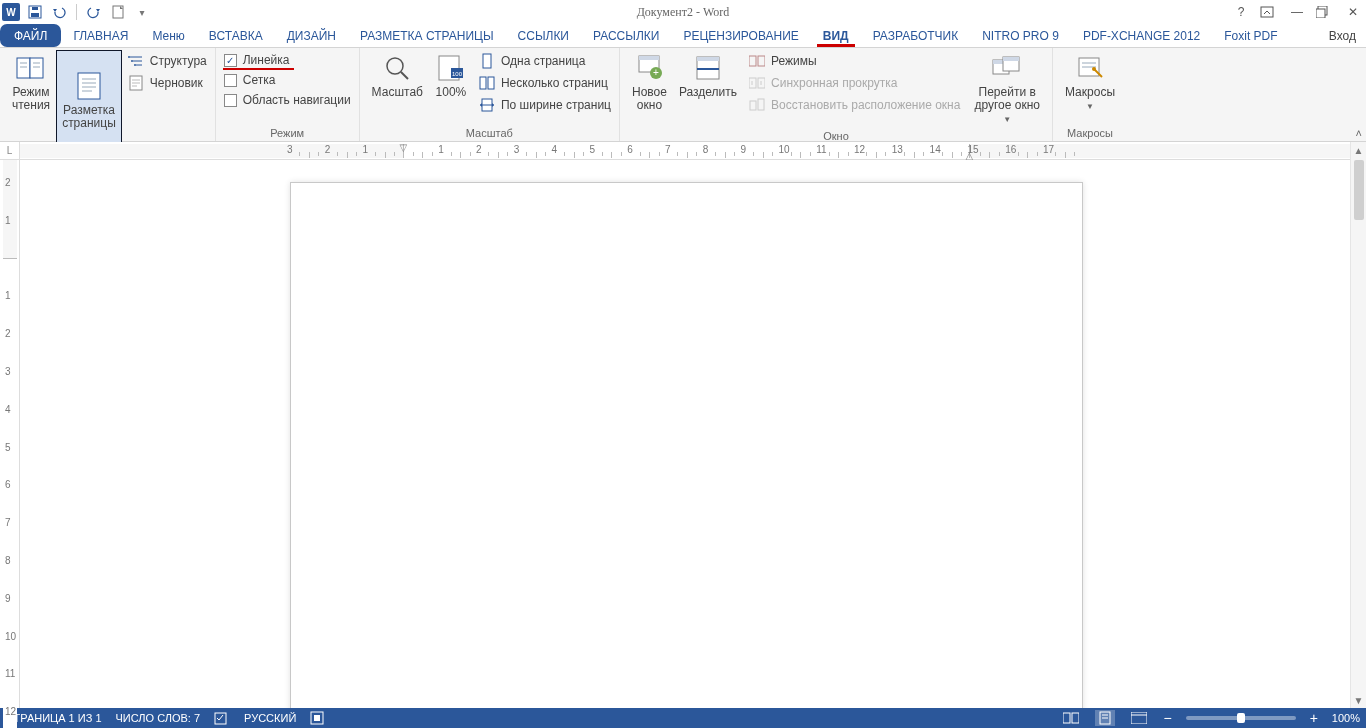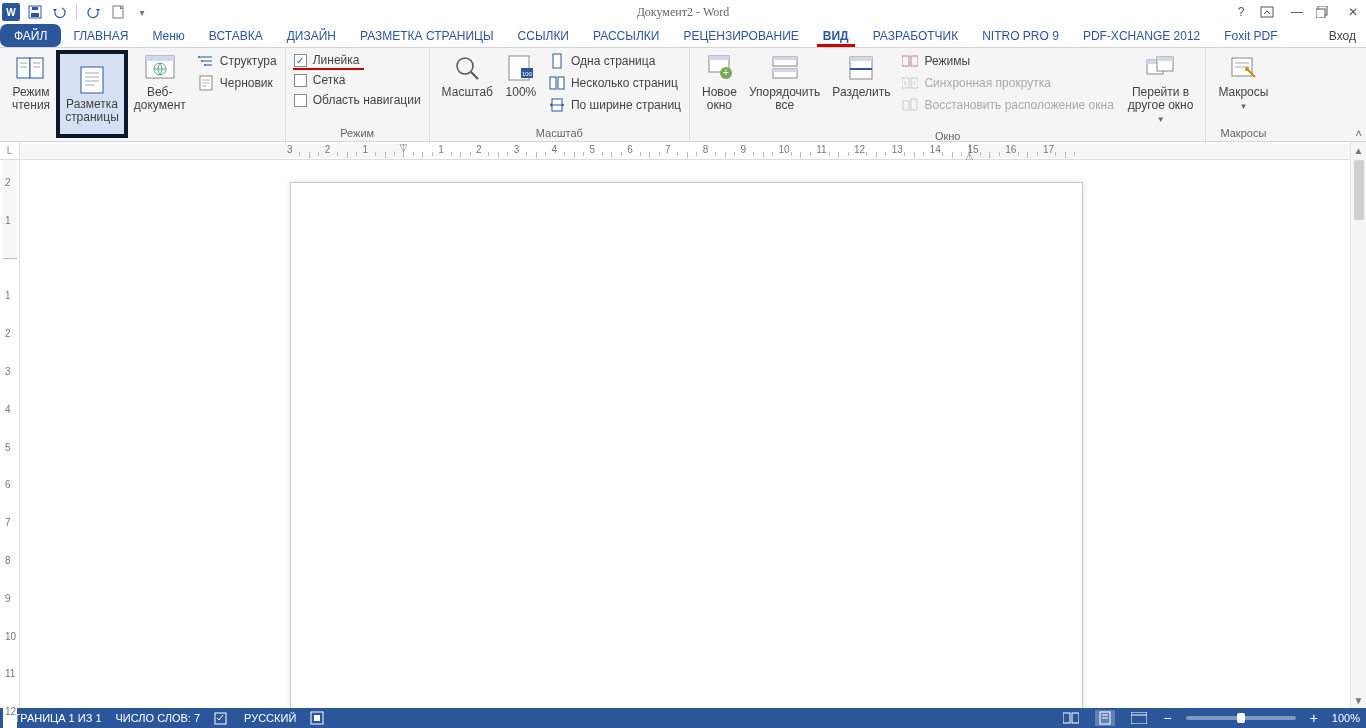--- a/index.html
+++ b/index.html
@@ -24,21 +24,21 @@
 .tab.menu { text-transform: none; }
 .tabstrip .spacer { flex: 1; }
 .tabstrip .signin { padding: 0 10px; display: flex; align-items: center; color: #444; }
 
 
 .ribbon { height: 94px; background: #f5f5f5; border-bottom: 1px solid #d4d4d4; display: flex; align-items: stretch; font-size: 12px; color: #444; position: relative; }
 .group { display: flex; flex-direction: column; padding: 2px 6px 0 6px; border-right: 1px solid #e1e1e1; }
 .group .body { flex: 1; display: flex; align-items: flex-start; }
 .group .label { text-align: center; font-size: 11px; color: #666; padding: 2px 0; white-space: nowrap; }
 .bigbtn { display: flex; flex-direction: column; align-items: center; justify-content: flex-start; padding: 2px 6px; text-align: center; line-height: 13px; cursor: default; }
-.bigbtn.sel { background: #d5e1f2; border: 4px solid #0f172a; padding: 10px 5px; }
+.bigbtn.sel { background: #d5e1f2; border: 1px solid #0f172a; padding: 19px 5px; }
 .bigbtn .ico { width: 32px; height: 32px; margin-bottom: 2px; display: flex; align-items: center; justify-content: center; }
 .smallrow { display: flex; flex-direction: column; gap: 4px; padding-top: 2px; }
 .smallbtn { display: flex; align-items: center; gap: 6px; padding: 1px 2px; white-space: nowrap; cursor: default; }
 .smallbtn .sico { width: 16px; height: 16px; display: flex; align-items: center; justify-content: center; flex-shrink: 0; }
 .smallbtn.disabled { color: #aaa; }
 .chk { width: 13px; height: 13px; border: 1px solid #888; display: inline-flex; align-items: center; justify-content: center; font-size: 10px; color: #2b579a; background: #fff; flex-shrink: 0; }
 .underline-red { position: relative; }
 .underline-red::after { content: ""; position: absolute; left: -20px; right: -4px; bottom: -3px; height: 2px; background: #c00; }
 .collapse { position: absolute; right: 4px; bottom: 2px; font-size: 11px; color: #666; }
 
@@ -169,33 +169,20 @@
               <rect x="2" y="1" width="22" height="26" fill="#fff" stroke="#2b579a"></rect>
               <line x1="6" y1="7" x2="20" y2="7" stroke="#9ab"></line>
               <line x1="6" y1="11" x2="20" y2="11" stroke="#9ab"></line>
               <line x1="6" y1="15" x2="20" y2="15" stroke="#9ab"></line>
               <line x1="6" y1="19" x2="16" y2="19" stroke="#9ab"></line>
             </svg>
           </div>
         <span style="white-space:pre;">Разметка
 страницы</span>
       </div>
-      <div class="bigbtn">
-        <div class="ico">
-            <svg width="30" height="26">
-              <rect x="1" y="1" width="28" height="22" fill="#fff" stroke="#888"></rect>
-              <rect x="1" y="1" width="28" height="5" fill="#cfd8e6"></rect>
-              <circle cx="15" cy="14" r="6" fill="none" stroke="#5a8"></circle>
-              <line x1="9" y1="14" x2="21" y2="14" stroke="#5a8"></line>
-              <path d="M15 8 Q11 14 15 20 Q19 14 15 8" fill="none" stroke="#5a8"></path>
-            </svg>
-          </div>
-        <span style="white-space:pre;">Веб-
-документ</span>
-      </div>
       <div class="smallrow" style="margin-left:4px;">
         <div class="smallbtn">
             <span class="sico">
               <svg width="16" height="14">
                 <line x1="2" y1="3" x2="14" y2="3" stroke="#2b579a"></line>
                 <line x1="5" y1="7" x2="14" y2="7" stroke="#2b579a"></line>
                 <line x1="8" y1="11" x2="14" y2="11" stroke="#2b579a"></line>
                 <circle cx="1" cy="3" r="1" fill="#2b579a"></circle>
                 <circle cx="4" cy="7" r="1" fill="#2b579a"></circle>
                 <circle cx="7" cy="11" r="1" fill="#2b579a"></circle>
@@ -299,32 +286,20 @@
         <div class="ico">
             <svg width="28" height="26">
               <rect x="4" y="1" width="20" height="16" fill="#fff" stroke="#888"></rect>
               <rect x="4" y="1" width="20" height="4" fill="#cfd8e6"></rect>
               <circle cx="21" cy="18" r="6" fill="#7a5"></circle>
               <text x="21" y="21" font-size="10" fill="#fff" text-anchor="middle">+</text>
             </svg>
           </div>
         <span style="white-space:pre;">Новое
 окно</span>
-      </div>
-      <div class="bigbtn">
-        <div class="ico">
-            <svg width="28" height="26">
-              <rect x="2" y="2" width="24" height="9" fill="#fff" stroke="#888"></rect>
-              <rect x="2" y="2" width="24" height="3" fill="#cfd8e6"></rect>
-              <rect x="2" y="14" width="24" height="9" fill="#fff" stroke="#888"></rect>
-              <rect x="2" y="14" width="24" height="3" fill="#cfd8e6"></rect>
-            </svg>
-          </div>
-        <span style="white-space:pre;">Упорядочить
-все</span>
       </div>
       <div class="bigbtn">
         <div class="ico">
             <svg width="28" height="26">
               <rect x="3" y="2" width="22" height="22" fill="#fff" stroke="#888"></rect>
               <rect x="3" y="2" width="22" height="4" fill="#cfd8e6"></rect>
               <line x1="3" y1="14" x2="25" y2="14" stroke="#2b579a" stroke-width="2"></line>
             </svg>
           </div>
         <span>Разделить</span>

